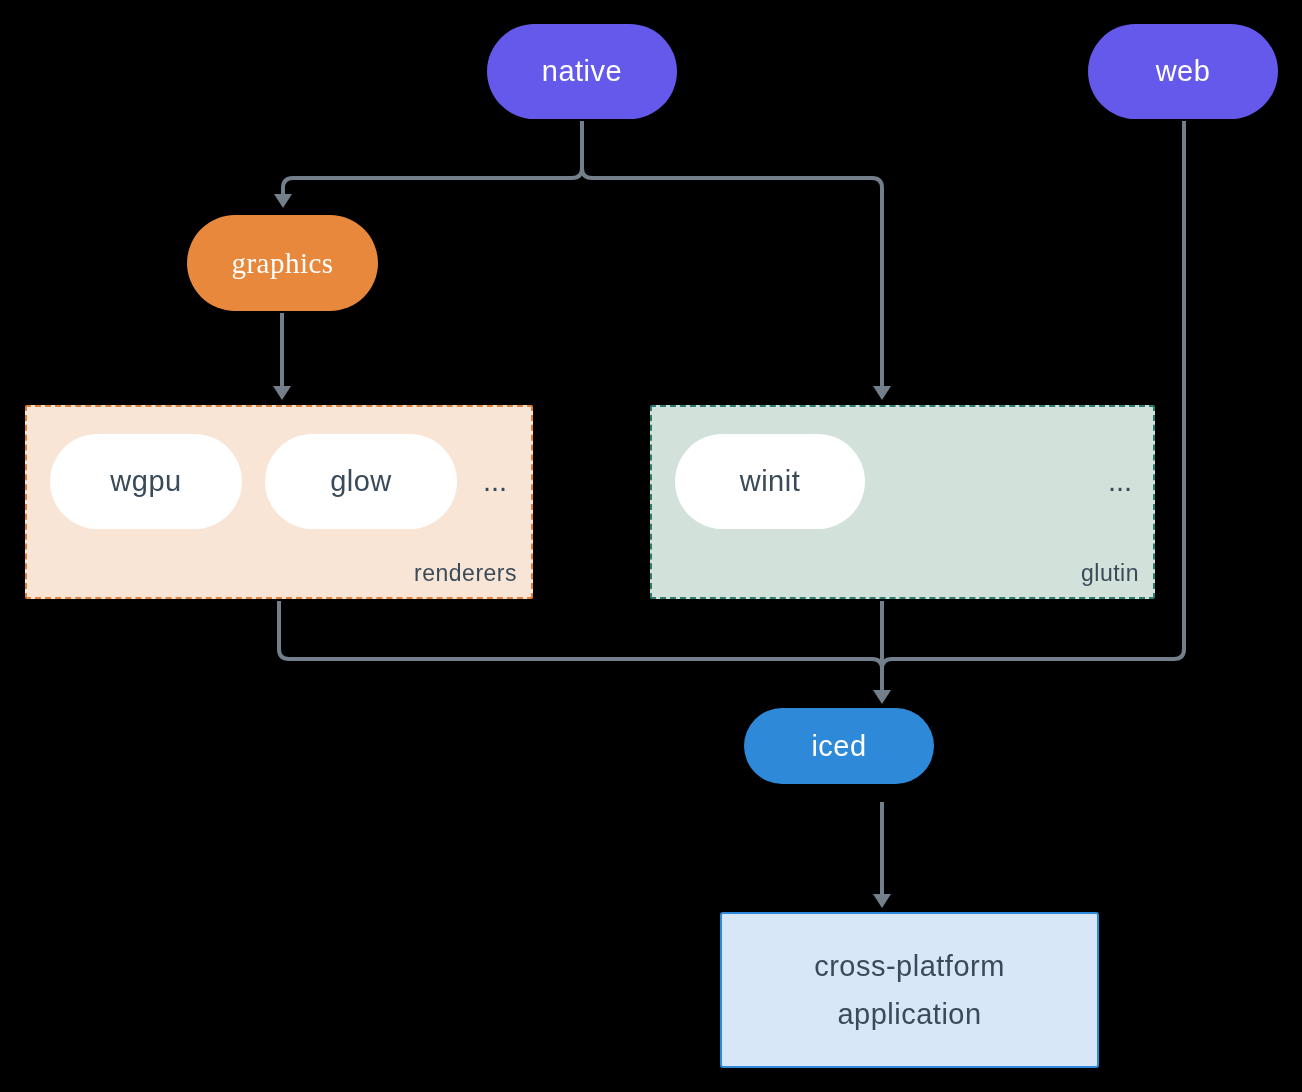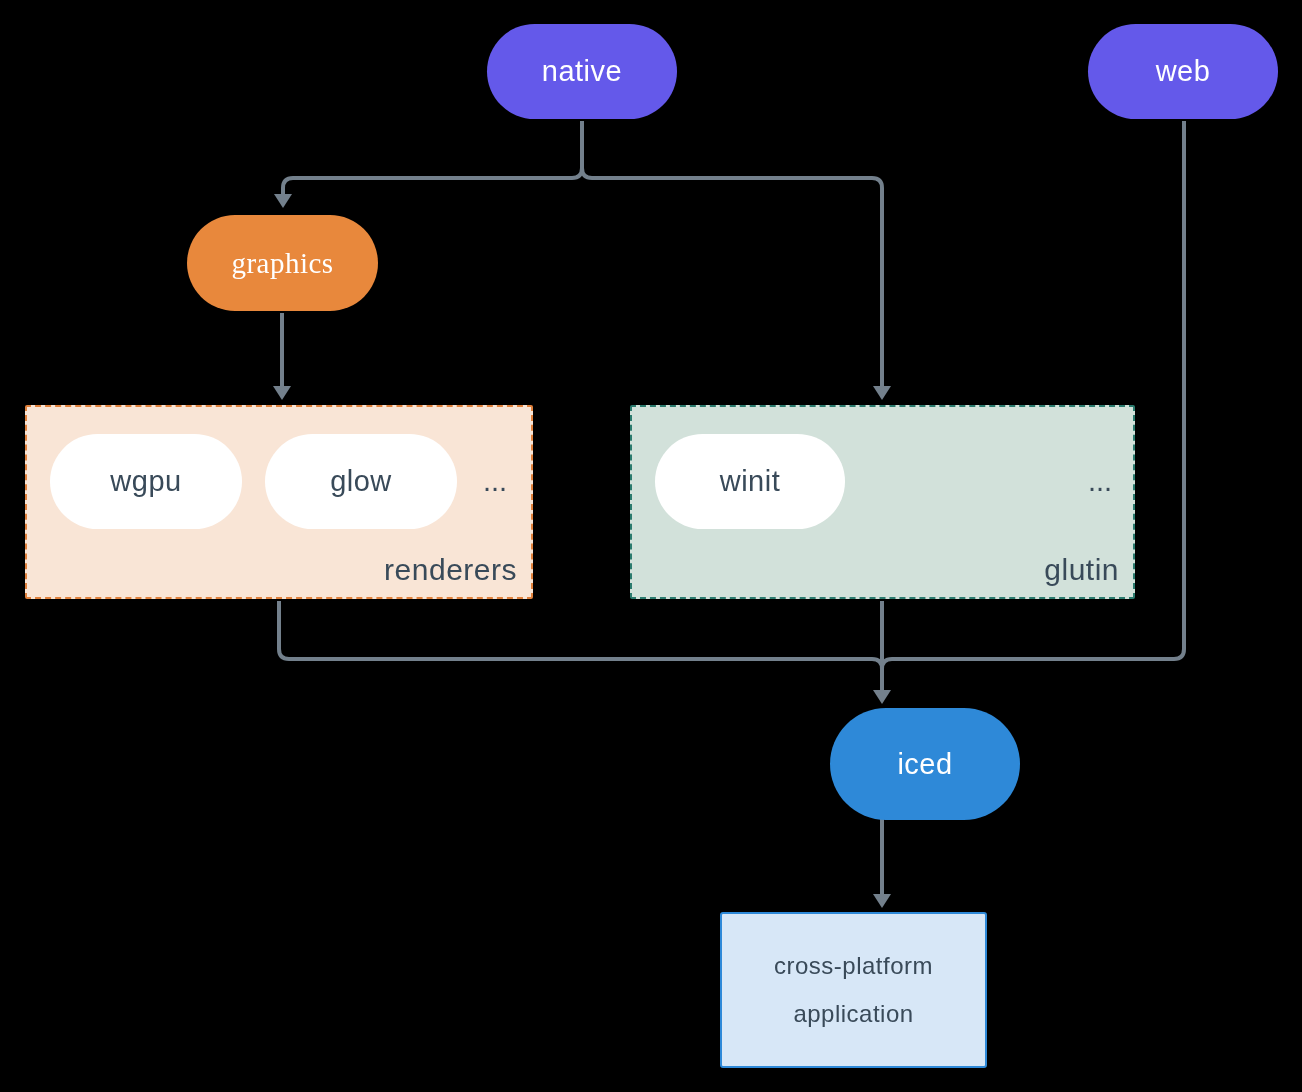--- a/index.html
+++ b/index.html
@@ -49,52 +49,53 @@
     border-radius: 2px;
     box-sizing: border-box;
   }
   .group-renderers {
     background: #f9e5d6;
     border: 2px dashed #e0813c;
   }
   .group-shells {
     background: #d2e1da;
     border: 2px dashed #2b7b6e;
+    margin-left: 20px;
   }
   .group-label {
     position: absolute;
     right: 14px;
     bottom: 10px;
-    font-size: 30px;
+    font-size: 23px;
     color: #394a59;
     letter-spacing: 0.5px;
   }
   .ellipsis {
     position: absolute;
     display: flex;
     align-items: center;
     justify-content: center;
     font-size: 29px;
     color: #394a59;
   }
   .app-box {
     position: absolute;
     left: 720px;
     top: 912px;
-    width: 267px;
+    width: 379px;
     height: 156px;
     box-sizing: border-box;
     background: #d7e7f7;
     border: 2px solid #2e89d8;
     border-radius: 3px;
     display: flex;
     align-items: center;
     justify-content: center;
     text-align: center;
-    font-size: 24px;
+    font-size: 29px;
     line-height: 48px;
     letter-spacing: 0.5px;
     color: #394a59;
     padding: 0 30px;
   }
 </style>
 </head>
 <body>
 
 <div class="canvas">
@@ -145,21 +146,21 @@
   </div>
 
   <div class="group-box group-shells" style="left:630px; top:405px; width:505px; height:194px;">
     <div class="pill pill-white" style="left:23px; top:27px; width:190px; height:95px;">
       <span>winit</span>
     </div>
     <div class="ellipsis" style="left:443px; top:27px; width:50px; height:95px;">...</div>
     <div class="group-label">glutin</div>
   </div>
 
-  <div class="pill pill-blue" style="left:830px; top:708px; width:190px; height:112px;">
+  <div class="pill pill-blue" style="left:744px; top:708px; width:190px; height:76px;">
     <span>iced</span>
   </div>
 
   <div class="app-box">
     <span>cross-platform application</span>
   </div>
 
 </div>
 
 </body></html>

